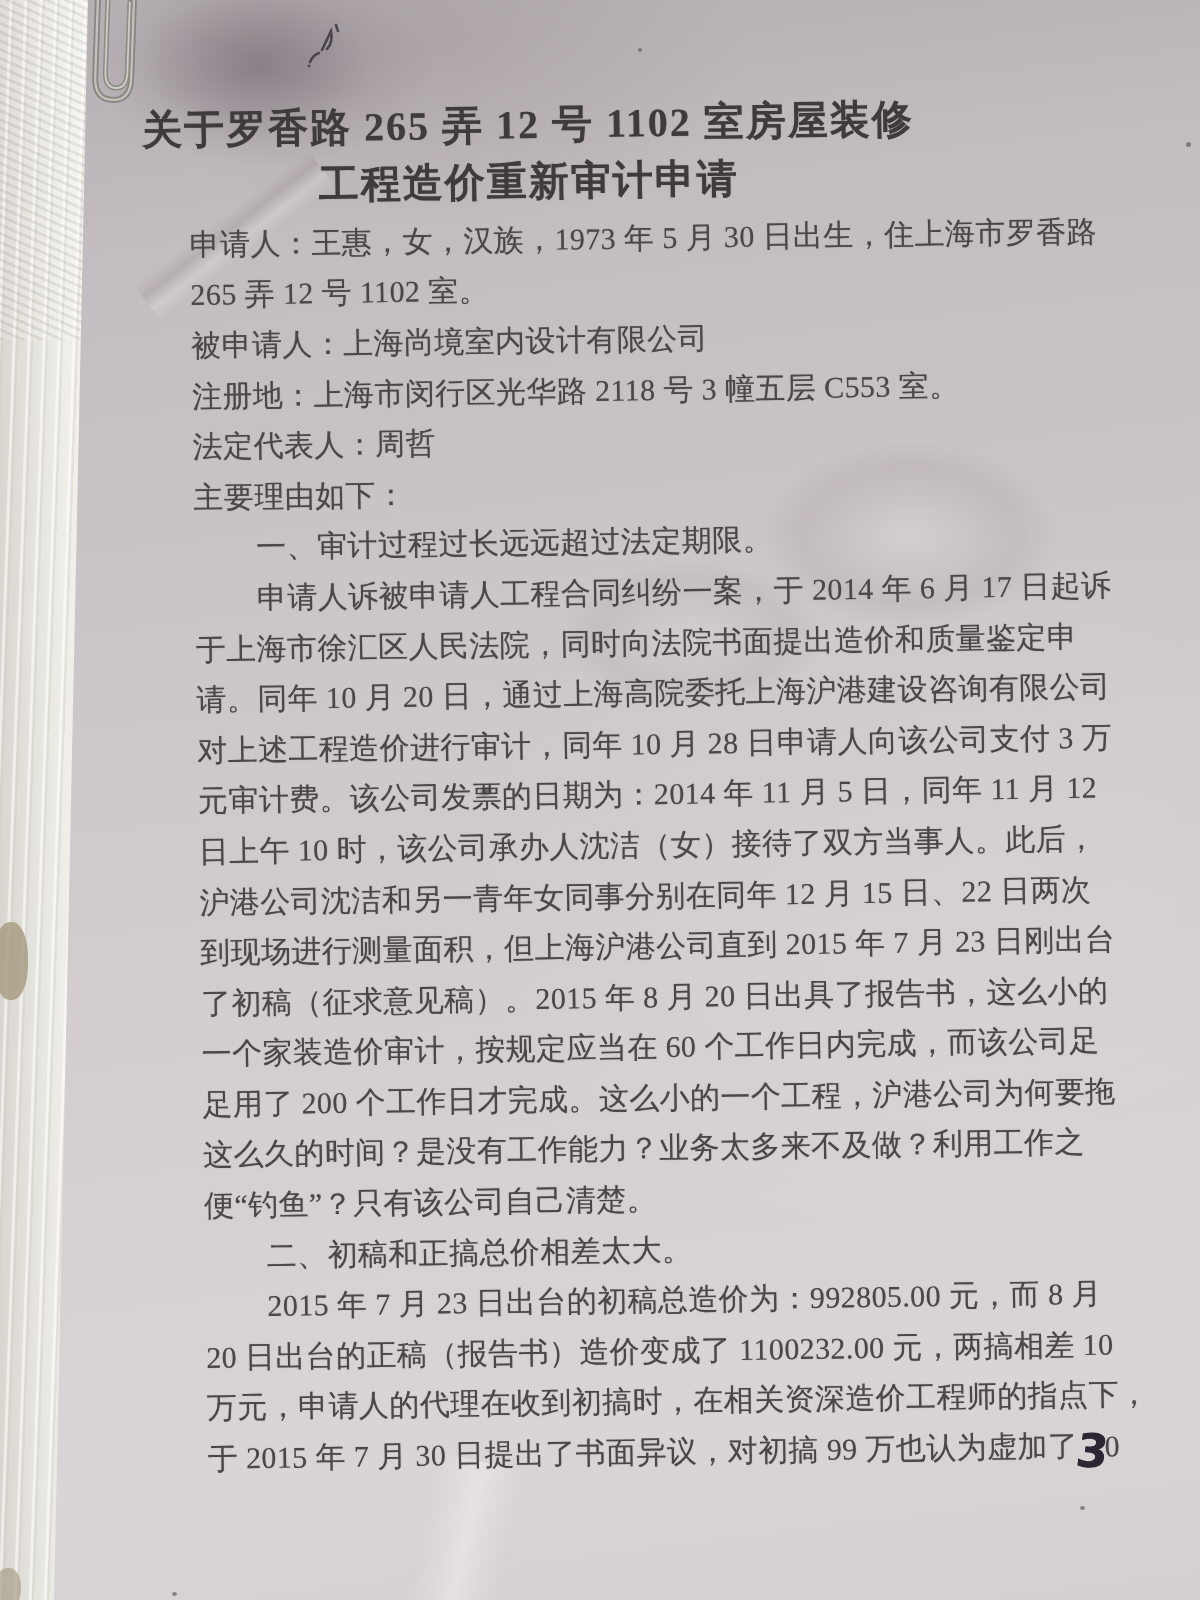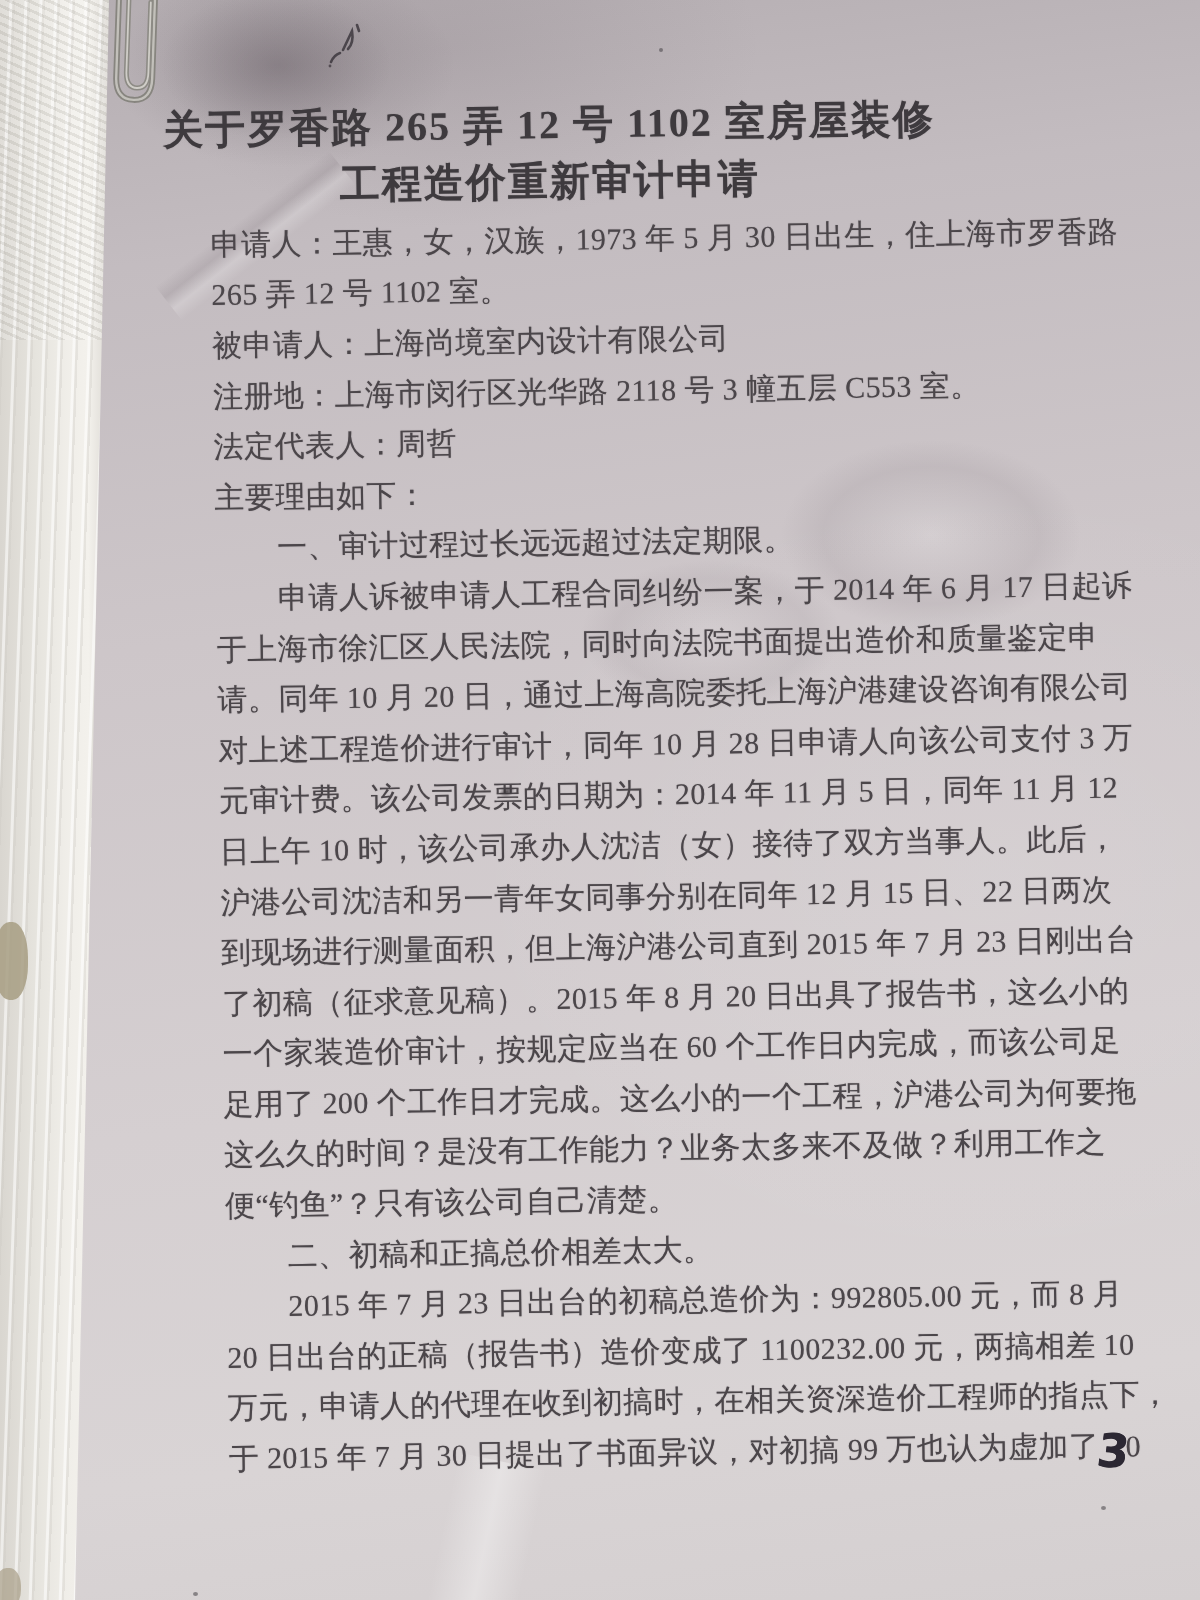--- a/index.html
+++ b/index.html
@@ -35,21 +35,20 @@
 
   
   .paper {
     position: absolute; inset: 0;
     clip-path: polygon(88px 0%, 100% 0%, 100% 100%, 54px 100%);
     background:
       radial-gradient(240px 140px at 262px 66px, rgba(94,85,92,0.30), transparent 72%),
       radial-gradient(420px 240px at 36% 3%, rgba(122,112,119,0.20), transparent 75%),
       radial-gradient(800px 600px at 82% 55%, rgba(255,255,255,0.08), transparent 70%),
       linear-gradient(173deg, #b4adb1 0%, #c3bcc0 16%, #cdc6c9 38%, #d5cfd1 66%, #d9d4d5 86%, #d4cfd0 100%);
-    margin-left: 21px;
   }
   .paper-edge-light {
     position: absolute; left: 60px; top: 0; width: 34px; height: 1600px;
     background: linear-gradient(90deg, rgba(255,255,255,0.55), rgba(255,255,255,0) 80%);
     transform: rotate(1.1deg); transform-origin: top left;
   }
 
   
   .crease, .wrinkle { position: absolute; pointer-events: none; }
   .c1 {

